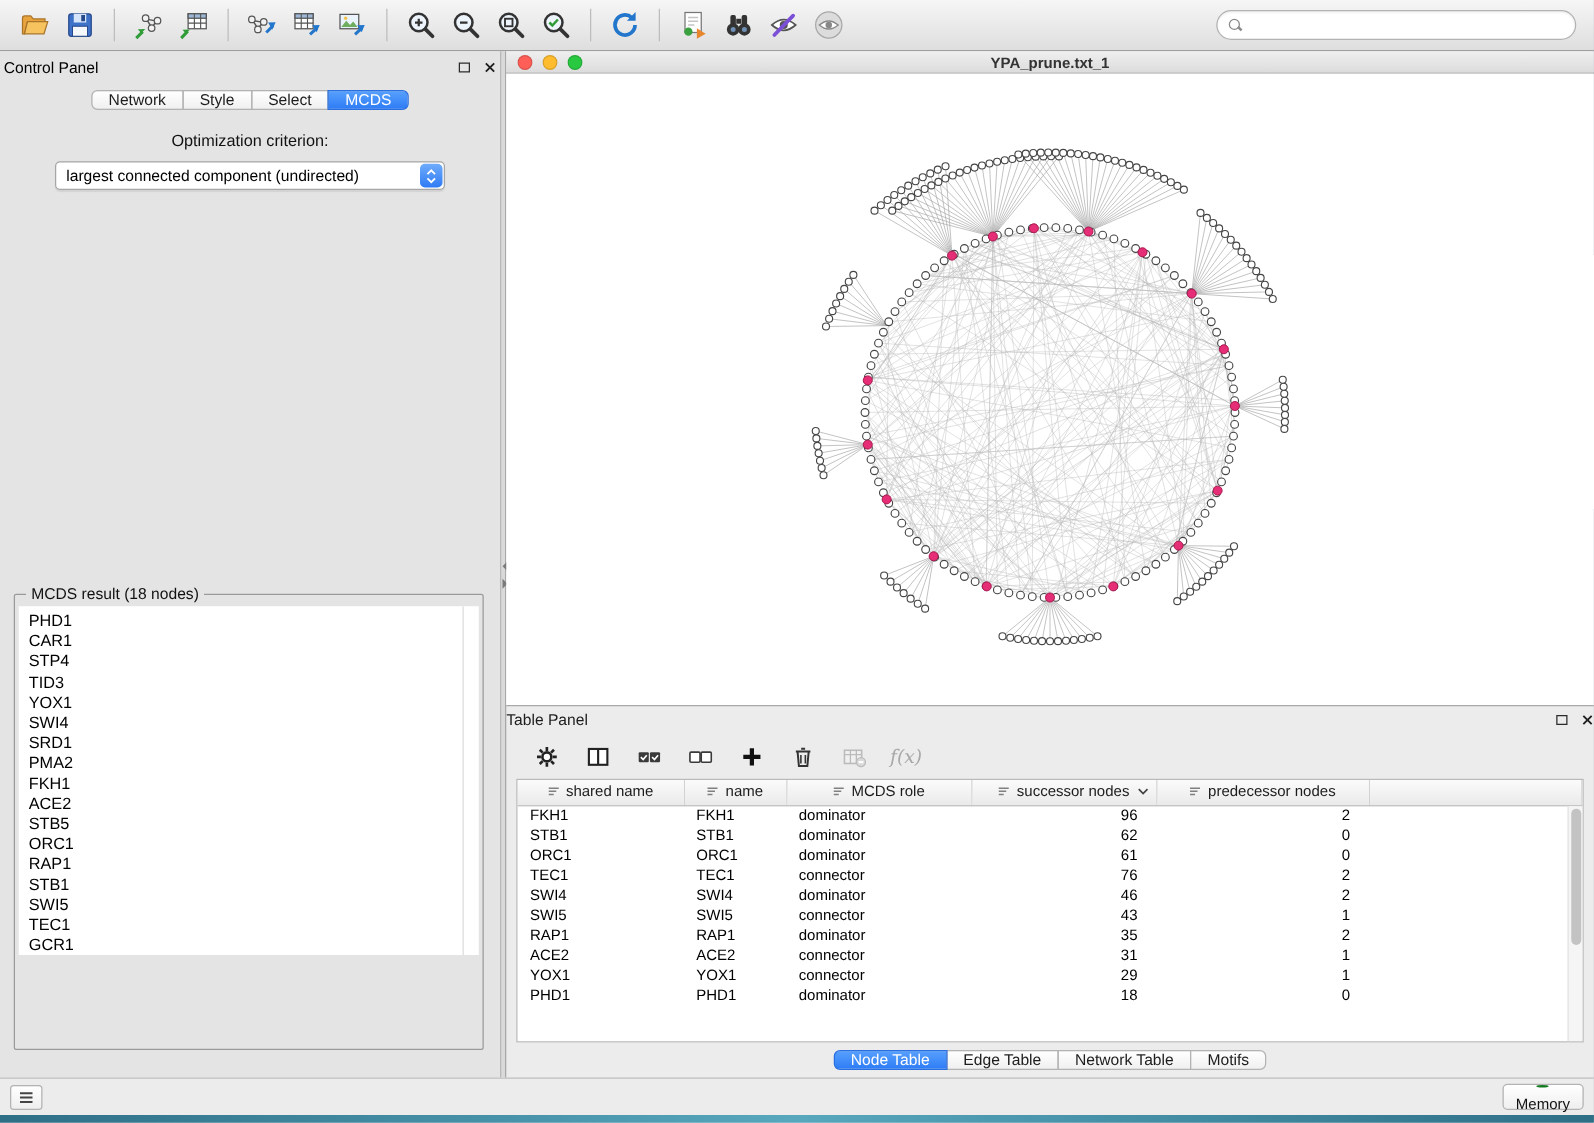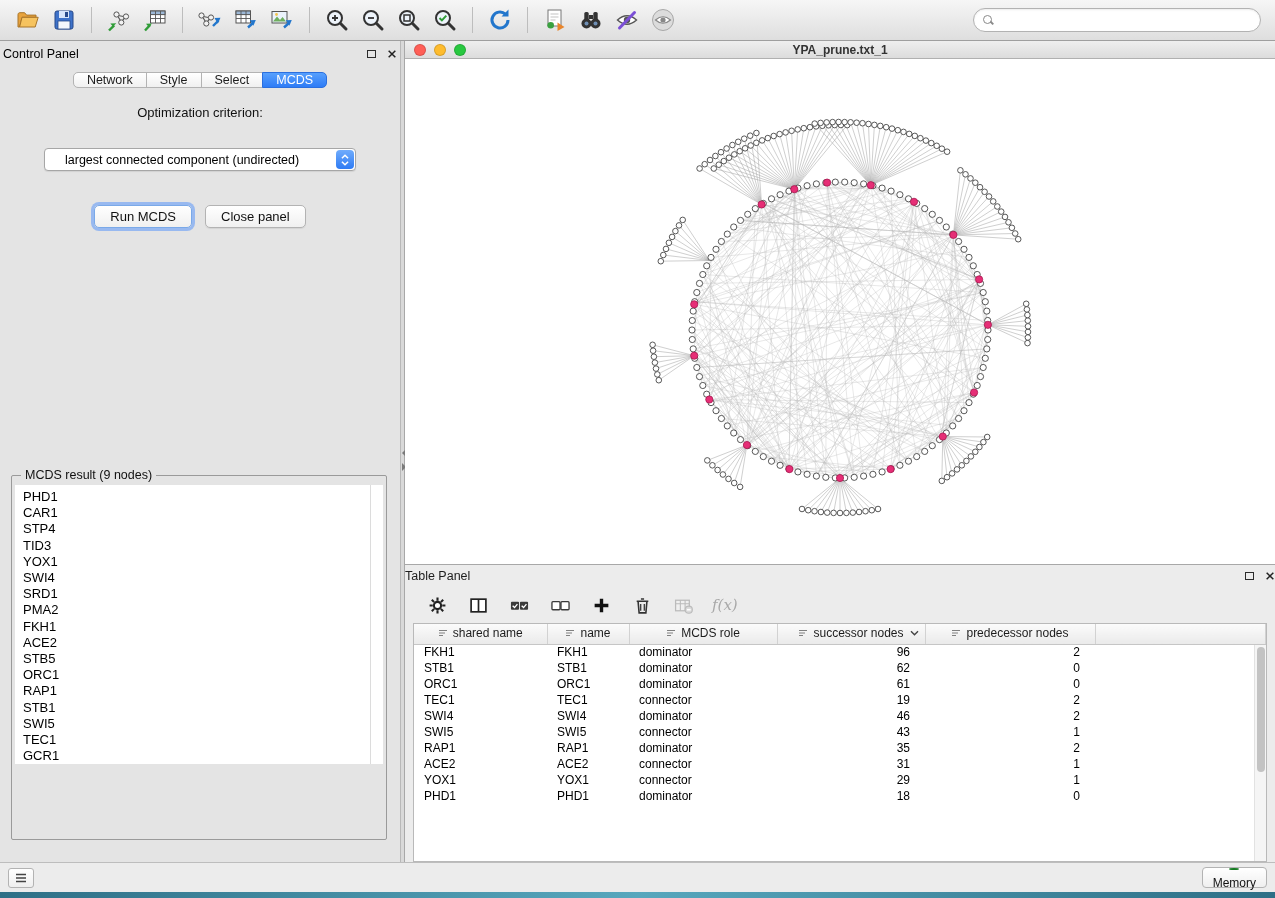--- a/index.html
+++ b/index.html
@@ -30,23 +30,23 @@
   .cp-header { height:26px; display:flex; align-items:center; padding:0 3px; font-size:12.5px; color:#000000; }
   .panel-icons { margin-left:auto; display:flex; align-items:center; gap:11px; }
   .float-ic { width:9px; height:8px; border:1.5px solid #2b2b2b; display:inline-block; }
   .close-ic svg { width:10px; height:10px; display:block; }
   .cp-tabs { display:flex; justify-content:center; margin-top:5px; }
   .seg { display:flex; }
   .seg-btn { font-family:inherit; font-size:12.5px; color:#1d1d1d; background:linear-gradient(#ffffff,#f0f0f0); border:1px solid #b3b3b3; margin-left:-1px; padding:0 13px; position:relative; }
   .seg-btn:first-child { border-radius:5px 0 0 5px; margin-left:0; }
   .seg-btn:last-child { border-radius:0 5px 5px 0; }
   .seg-btn.active { background:linear-gradient(#57a0fd,#2e7cf6); color:#fff; border-color:#2a6fdf; z-index:1; }
-  .cp-body { display:flex; flex-direction:column; align-items:center; flex:1; min-height:0; width:100%;gap:19px; }
+  .cp-body { display:flex; flex-direction:column; align-items:center; flex:1; min-height:0; width:100%; }
   .opt-label { margin-top:17px; font-size:13px; color:#111; }
-  .dropdown { margin-top:9px; width:312px; height:23px; background:#fff; border:1px solid #a6a6a6; border-radius:4px; display:flex; align-items:center; font-size:12.5px; padding-left:20px; box-shadow:0 1px 1px rgba(0,0,0,.08); }
+  .dropdown { margin-top:9px; width:312px; height:23px; background:#fff; border:1px solid #a6a6a6; border-radius:4px; display:flex; align-items:center; font-size:12.5px; padding-left:8px; box-shadow:0 1px 1px rgba(0,0,0,.08); }
   .dropdown .dd-val { flex:1; white-space:nowrap; overflow:hidden; }
   .dd-stepper { width:18px; height:19px; margin:1px 1px 1px 4px; border-radius:4px; background:linear-gradient(#70acfc,#2e7bf4); display:flex; align-items:center; justify-content:center; }
   .cp-buttons { margin-top:15px; display:flex; gap:13px; }
   .btn { font-family:inherit; font-size:13px; color:#111; height:23px; padding:0 15px; background:linear-gradient(#ffffff,#f0f0f0); border:1px solid #b3b3b3; border-radius:5px; box-shadow:0 1px 1px rgba(0,0,0,.07); }
   .btn.focused { border-color:#7aa9e8; box-shadow:0 0 0 3px rgba(90,150,250,.55); }
   .cp-spacer { flex:1; }
   .groupbox { margin:0 13px 22px 11px; align-self:stretch; height:372px; border:1px solid #9a9a9a; border-radius:2px; padding:3px; display:flex; flex-direction:column; }
   .groupbox legend { font-size:12.5px; color:#111; padding:0 4px; margin-left:6px; }
   .mcds-list { flex:1; background:#fff; position:relative; overflow:hidden; padding:4px 0 0 8px; font-size:13px; }
   .mcds-list::after { content:""; position:absolute; top:0; bottom:0; right:12px; border-left:1px solid #dcdcdc; }
@@ -258,27 +258,23 @@
       <div class="cp-body">
         <div class="opt-label">Optimization criterion:</div>
         <div class="dropdown">
           <span class="dd-val">largest connected component (undirected)</span>
           <span class="dd-stepper">
               <svg viewBox="0 0 16 18" width="14" height="16">
                 <path d="M4.5 7l3.5-3.5L11.5 7M4.5 11l3.5 3.5L11.5 11" stroke="#fff" fill="none" stroke-width="1.7"></path>
               </svg>
             </span>
         </div>
-        <div class="cp-buttons">
-          <button class="btn focused">Run MCDS</button>
-          <button class="btn">Close panel</button>
-        </div>
         <div class="cp-spacer"></div>
         <fieldset class="groupbox">
-          <legend>MCDS result (9 nodes)</legend>
+          <legend>MCDS result (18 nodes)</legend>
           <div class="mcds-list" id="mcds-list">
               <div class="mcds-item">PHD1</div>
               <div class="mcds-item">CAR1</div>
               <div class="mcds-item">STP4</div>
               <div class="mcds-item">TID3</div>
               <div class="mcds-item">YOX1</div>
               <div class="mcds-item">SWI4</div>
               <div class="mcds-item">SRD1</div>
               <div class="mcds-item">PMA2</div>
               <div class="mcds-item">FKH1</div>
@@ -705,21 +701,21 @@
                   <td>ORC1</td>
                   <td>dominator</td>
                   <td class="num">61</td>
                   <td class="num">0</td>
                   <td></td>
                 </tr>
                 <tr>
                   <td>TEC1</td>
                   <td>TEC1</td>
                   <td>connector</td>
-                  <td class="num">19</td>
+                  <td class="num">76</td>
                   <td class="num">2</td>
                   <td></td>
                 </tr>
                 <tr>
                   <td>SWI4</td>
                   <td>SWI4</td>
                   <td>dominator</td>
                   <td class="num">46</td>
                   <td class="num">2</td>
                   <td></td>
@@ -762,20 +758,28 @@
                   <td>dominator</td>
                   <td class="num">18</td>
                   <td class="num">0</td>
                   <td></td>
                 </tr>
               </tbody>
           </table>
           <div class="tp-scrollbar">
               <div class="thumb"></div>
             </div>
+        </div>
+        <div class="tp-tabs">
+          <div class="seg">
+            <button class="seg-btn active">Node Table</button>
+            <button class="seg-btn">Edge Table</button>
+            <button class="seg-btn">Network Table</button>
+            <button class="seg-btn">Motifs</button>
+          </div>
         </div>
       </div>
     </div>
   </div>
 
   <div class="status">
     <span class="status-left">
         <svg viewBox="0 0 14 12" width="14" height="12">
           <path d="M2 2.5h10M2 6h10M2 9.5h10" stroke="#444" stroke-width="1.6"></path>
         </svg>

